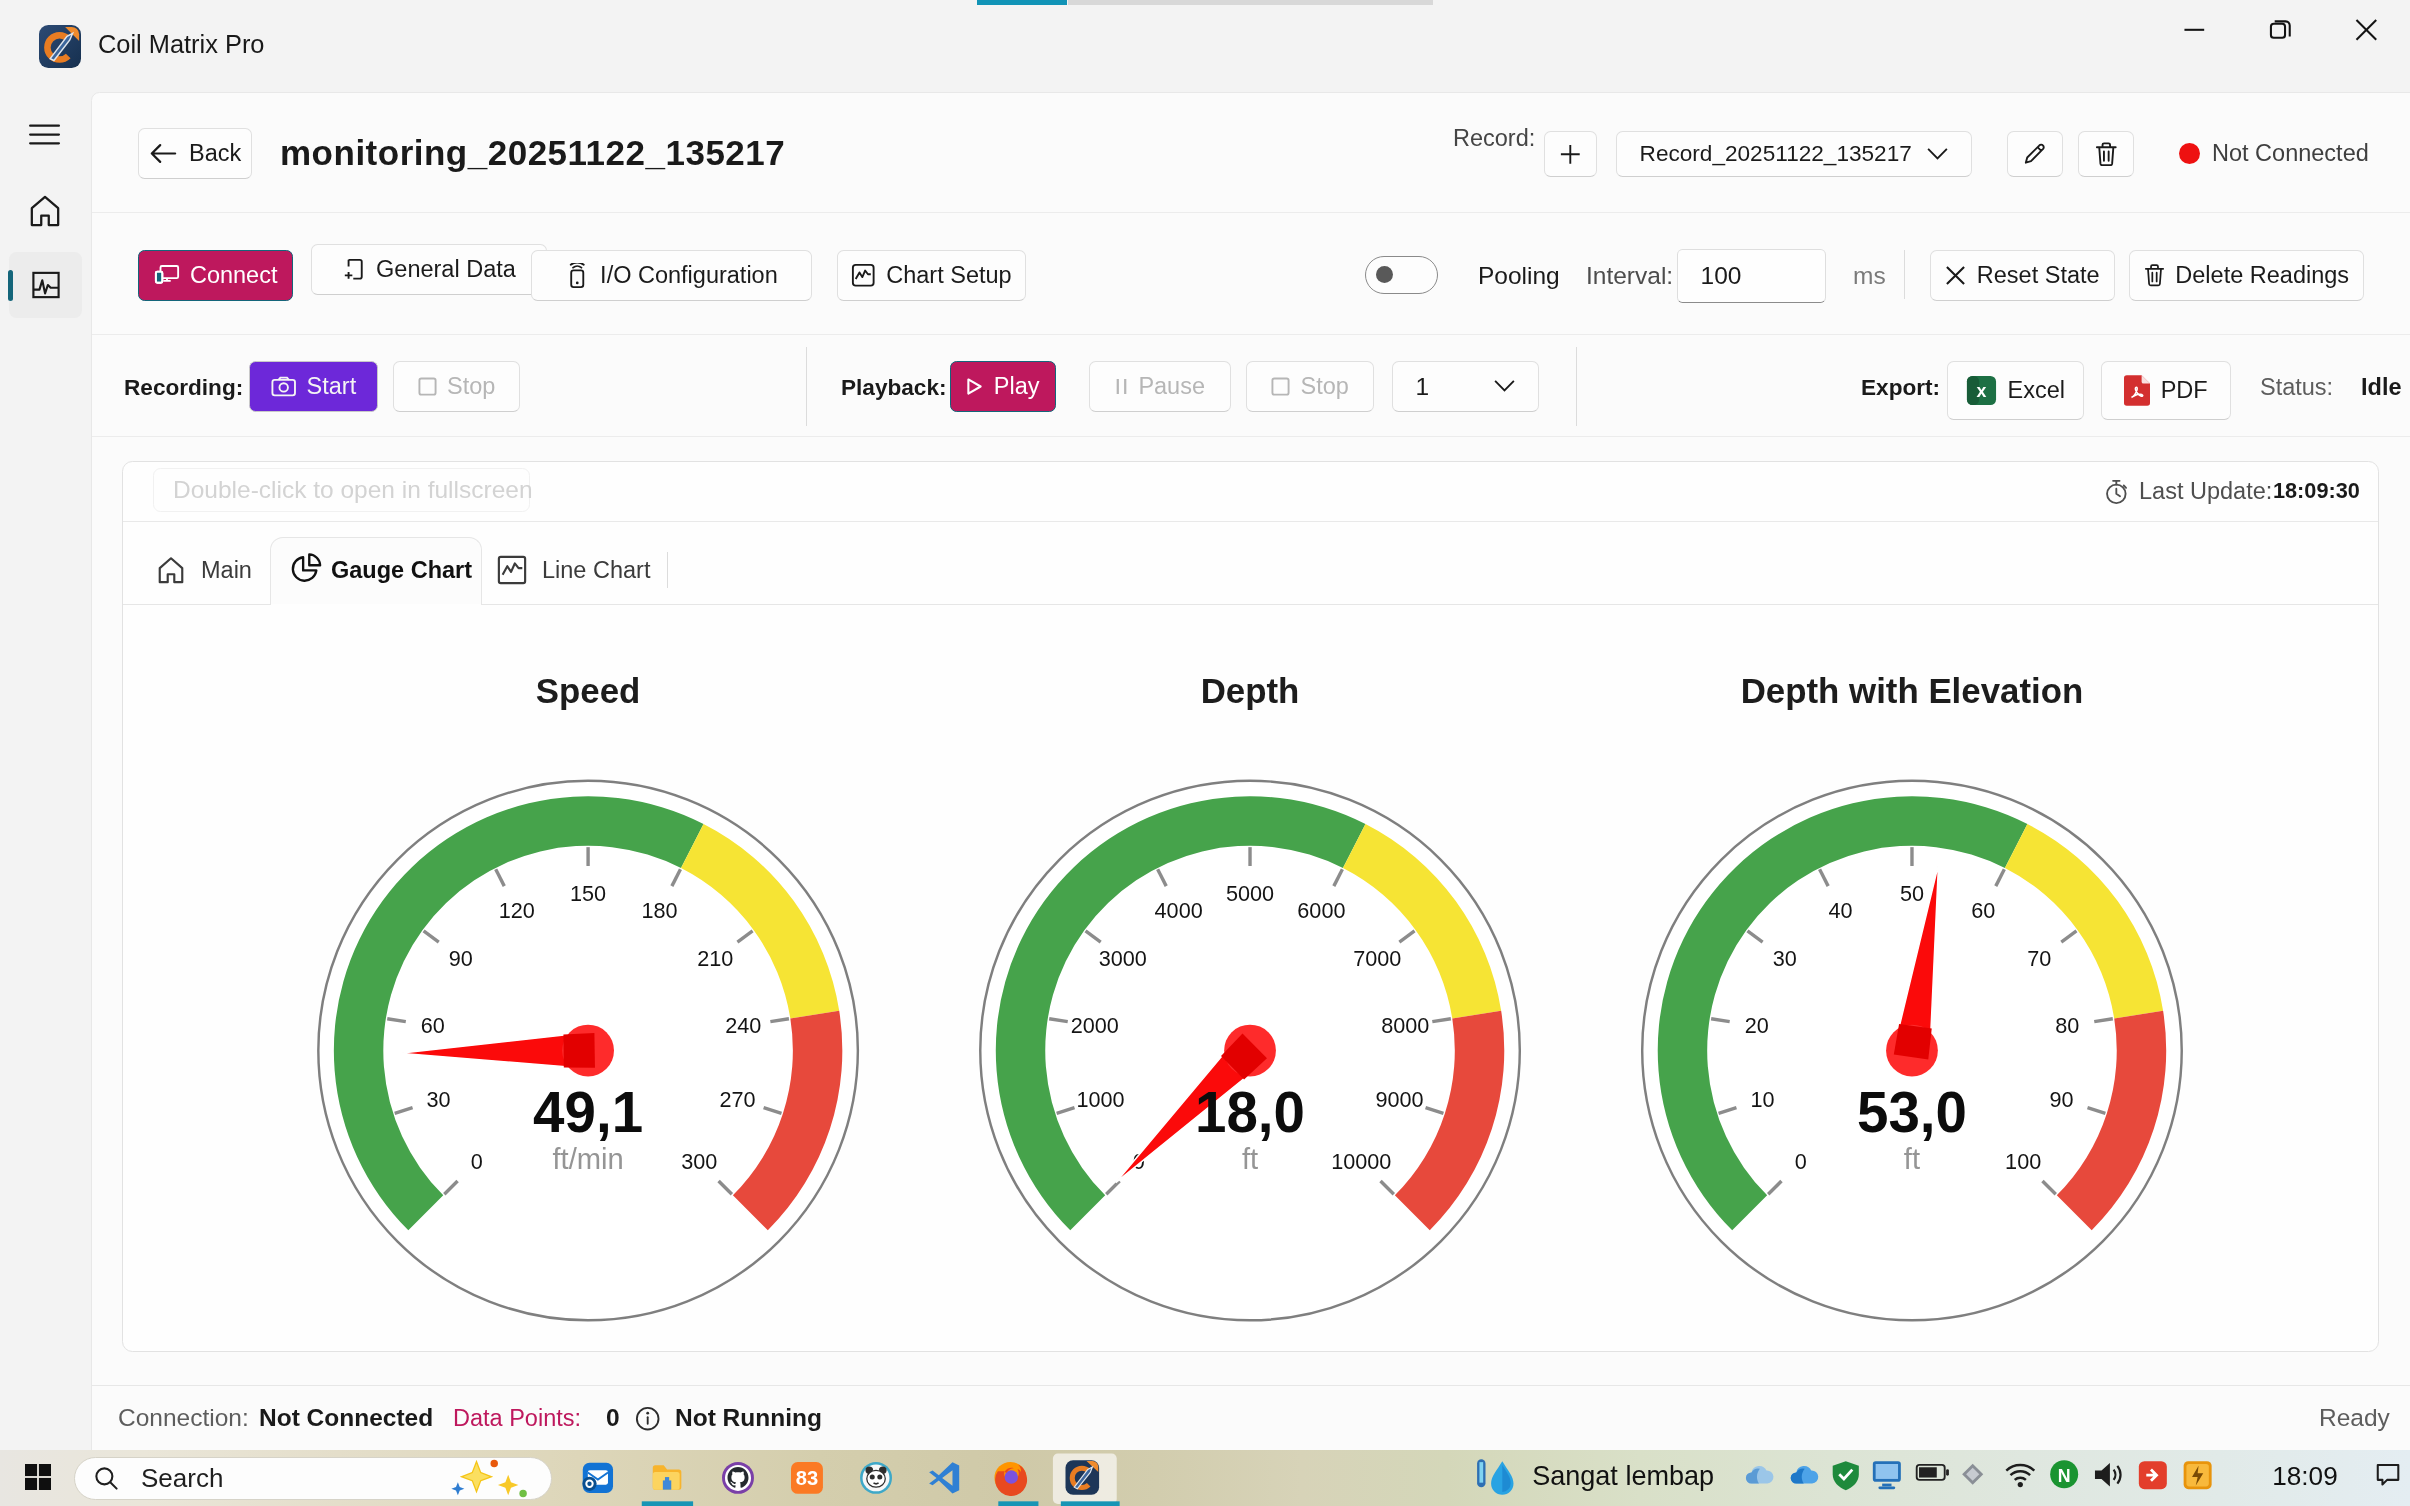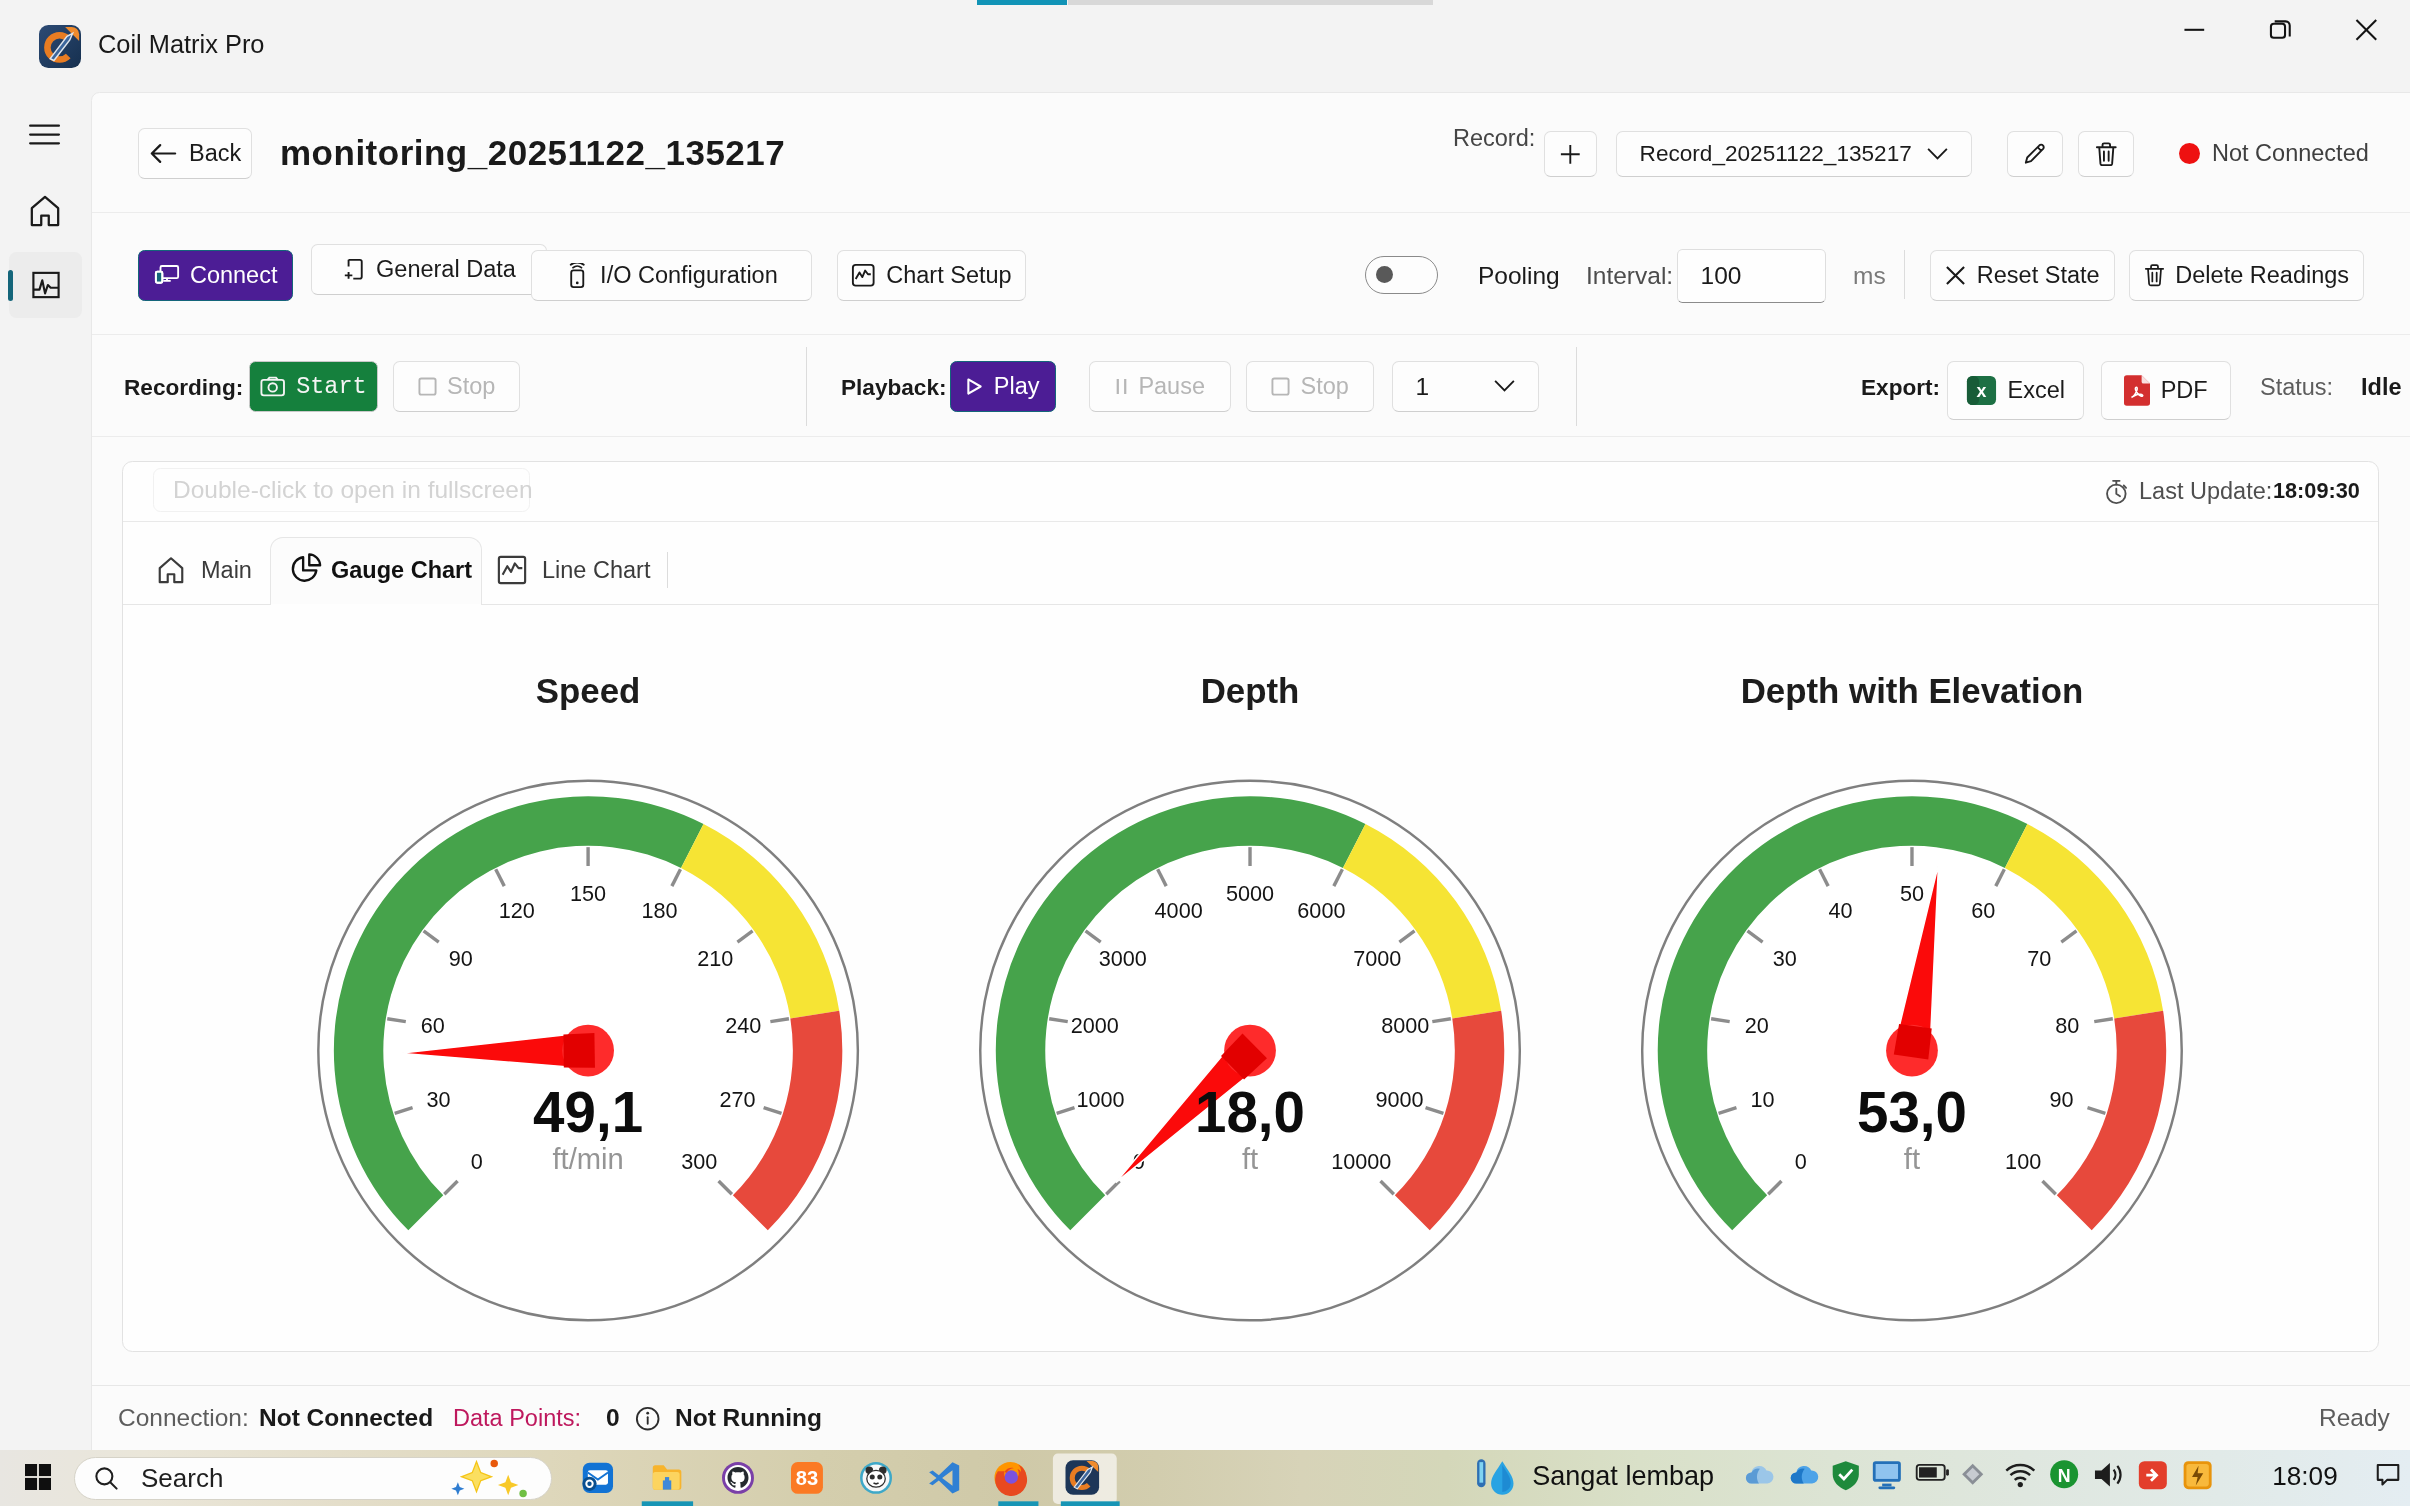--- a/index.html
+++ b/index.html
@@ -2,22 +2,22 @@
 <html style="font-size:15px"><head>
 <meta charset="utf-8">
 <style>
   * { margin:0; padding:0; box-sizing:border-box; }
   html,body { width:2411px; height:1507px; overflow:hidden; }
   body { background:#f3f3f3; font-family:"Liberation Sans", sans-serif; position:relative; color:#1a1a1a; }
   .abs { position:absolute; }
   .btn { position:absolute; display:flex; align-items:center; justify-content:center; gap:10.4px;
          background:#fdfdfd; border:0.9px solid #e0e0e0; border-bottom-color:#cfcfcf; border-radius:6.6px;
          font-size:22.6px; color:#1b1b1b; }
-  .btn.teal { background:#4c1d95; color:#ffffff; border:0.9px solid #14657a; }
-  .btn.graydis { background:#15803d; color:#f4f4f4; border:0.9px solid #c9c9c9;font-family:Liberation Mono, monospace; }
+  .btn.teal { background:#be185d; color:#ffffff; border:0.9px solid #14657a; }
+  .btn.graydis { background:#6d28d9; color:#f4f4f4; border:0.9px solid #c9c9c9; }
   .btn.ghost { color:#b6b6b6;align-items:center; }
   .hr { position:absolute; height:0.9px; background:#ececec; }
   .vr { position:absolute; width:0.9px; background:#dcdcdc; }
   .lbl { position:absolute; font-size:22.6px; display:flex; align-items:center; }
   svg { display:block; }
 </style>
 </head>
 <body>
 
 <div class="abs" style="left:977px; top:0; width:90px; height:4.7px; background:#1193b6;"></div>

